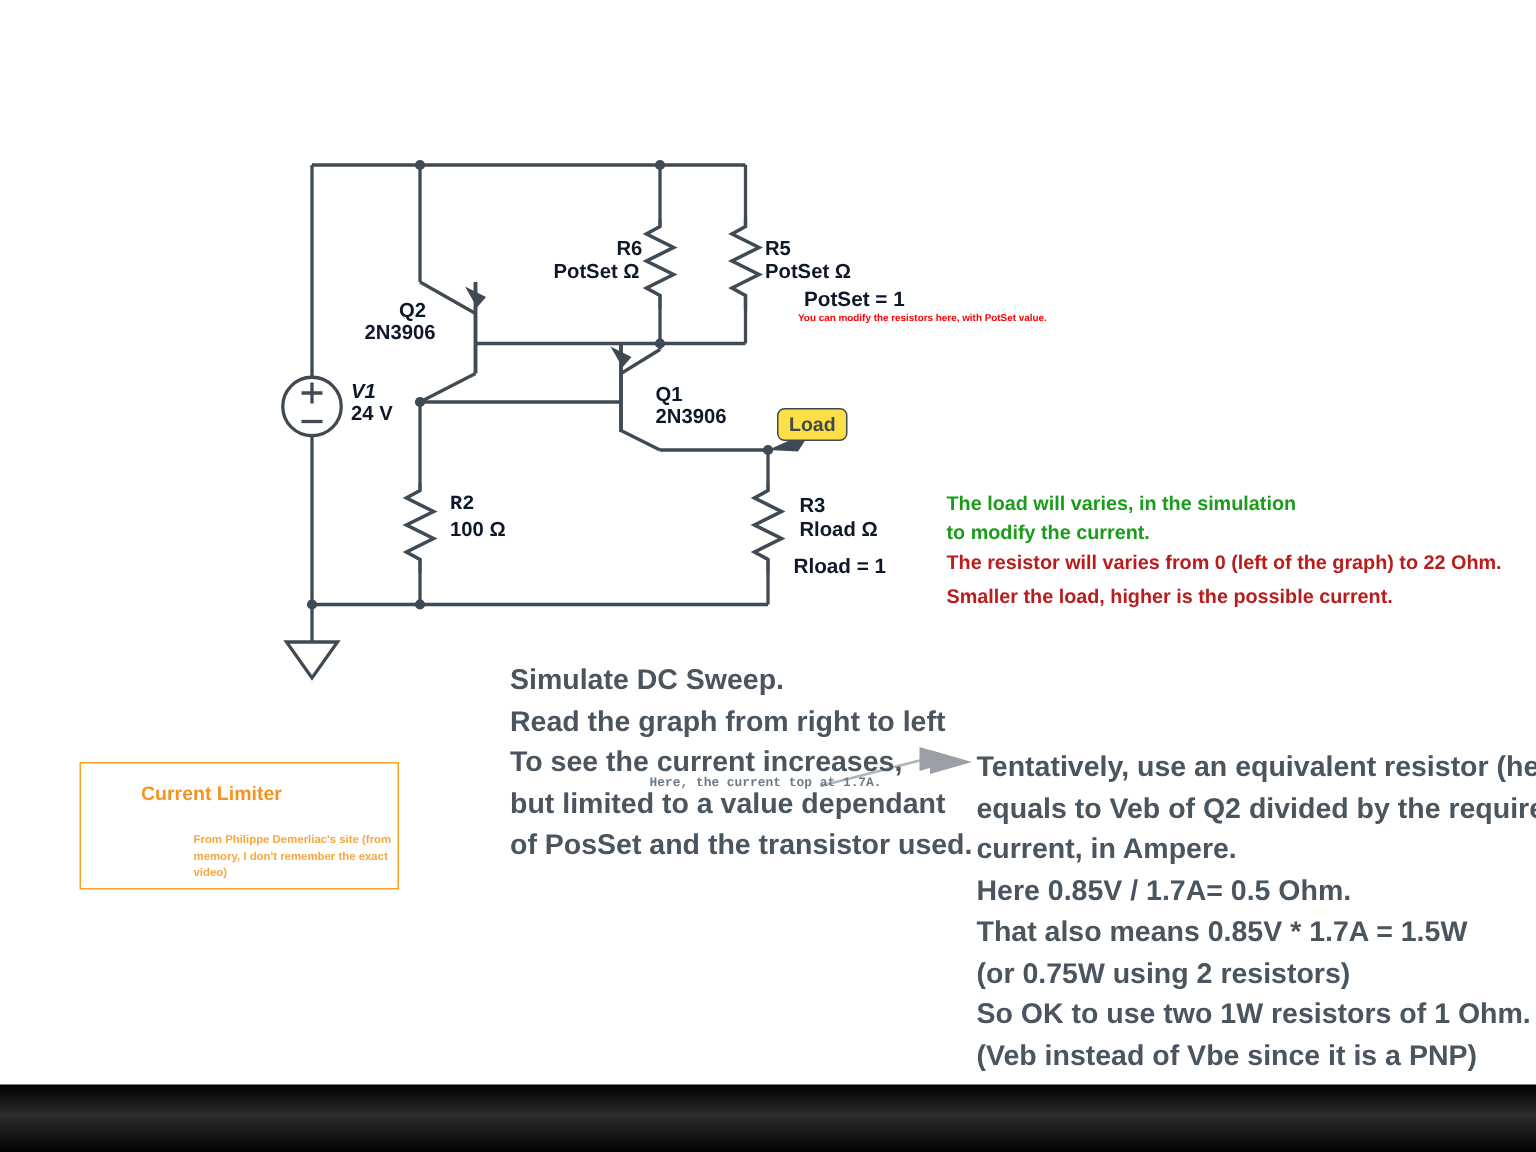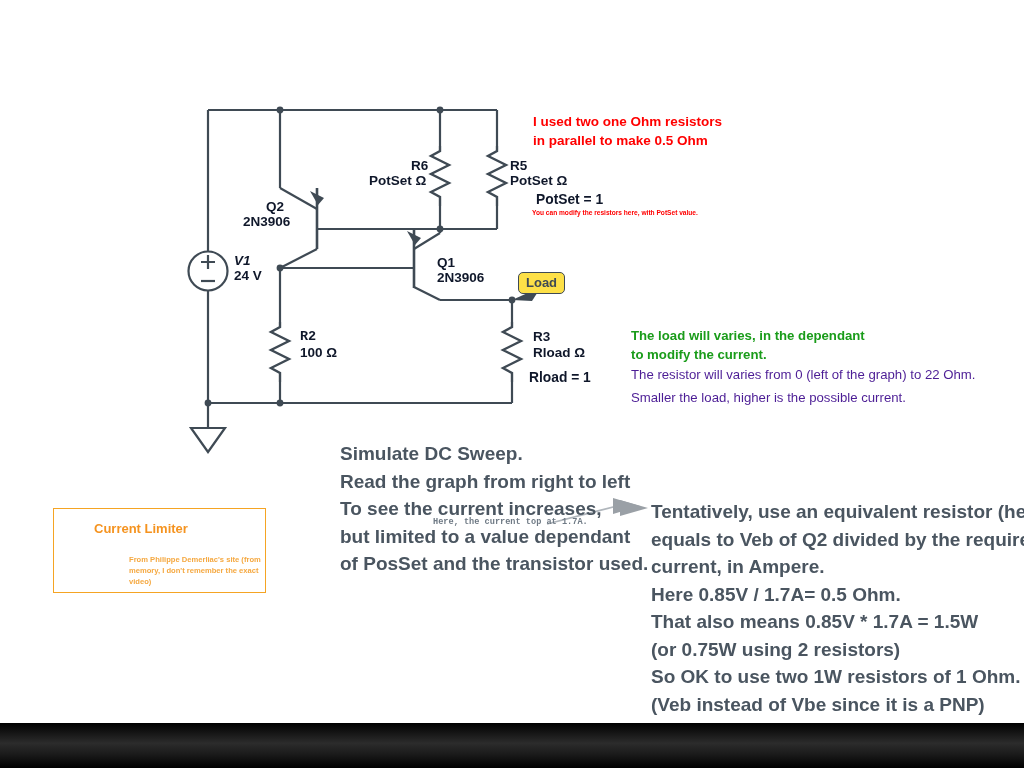--- a/index.html
+++ b/index.html
@@ -61,23 +61,23 @@
   
   .green-note {
     color: #1a9c1a;
     font-size: 13.2px;
     font-weight: bold;
     line-height: 1.45;
   }
 
   
   .blue-note {
-    color: #4c1d95;
+    color: #b91c1c;
     font-size: 13.2px;
-    font-weight: normal;
+    font-weight: bold;
     line-height: 1.72;
   }
 
   
   .gray-note {
     color: #4a5560;
     font-size: 19px;
     font-weight: bold;
     line-height: 1.45;
   }
@@ -259,26 +259,24 @@
 
   <div class="txt comp-label" style="left:533px; top:328px;">R3</div>
   <div class="txt comp-label" style="left:533px; top:344px;">Rload Ω</div>
 
   <div class="txt comp-label" style="left:536px; top:191px; font-size:13.8px;">PotSet = 1</div>
 
   <div class="txt comp-label" style="left:529px; top:369px; font-size:13.8px;">Rload = 1</div>
 
   <div id="load-probe">Load</div>
 
-  <div class="txt red-note" style="left:533px; top:112px;">I used two one Ohm resistors
-in parallel to make 0.5 Ohm</div>
 
   <div class="txt red-tiny" style="left:532px; top:209px;">You can modify the resistors here, with PotSet value.</div>
 
-  <div class="txt green-note" style="left:631px; top:326px;">The load will varies, in the dependant
+  <div class="txt green-note" style="left:631px; top:326px;">The load will varies, in the simulation
 to modify the current.</div>
 
   <div class="txt blue-note" style="left:631px; top:364px;">The resistor will varies from 0 (left of the graph) to 22 Ohm.
 Smaller the load, higher is the possible current.</div>
 
   <div class="txt gray-note" style="left:340px; top:440px;">Simulate DC Sweep.
 Read the graph from right to left
 To see the current increases,
 but limited to a value dependant
 of PosSet and the transistor used.</div>

